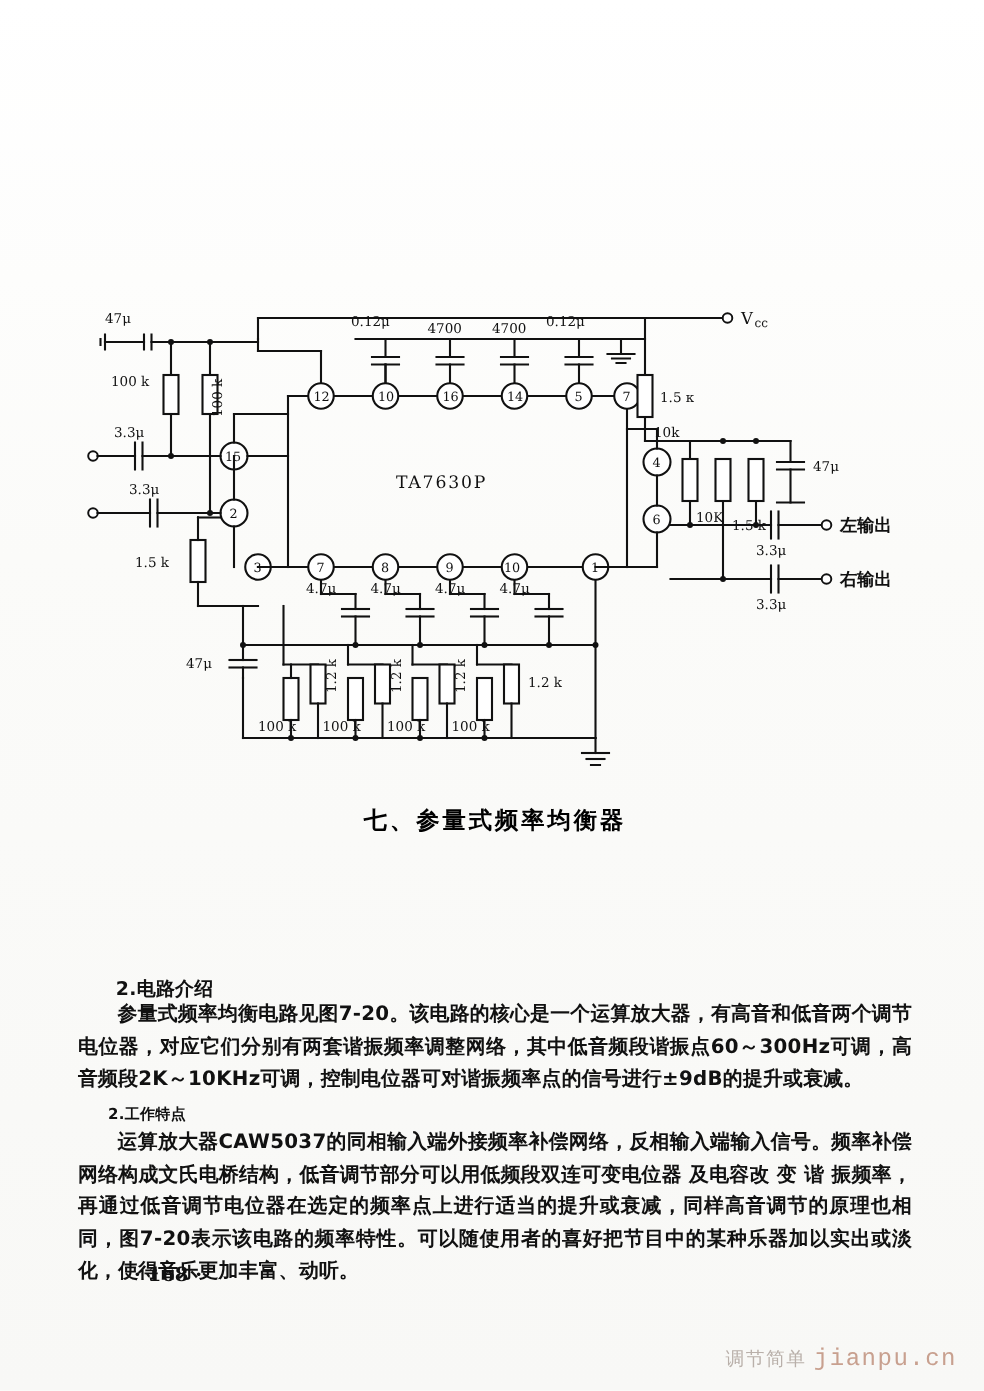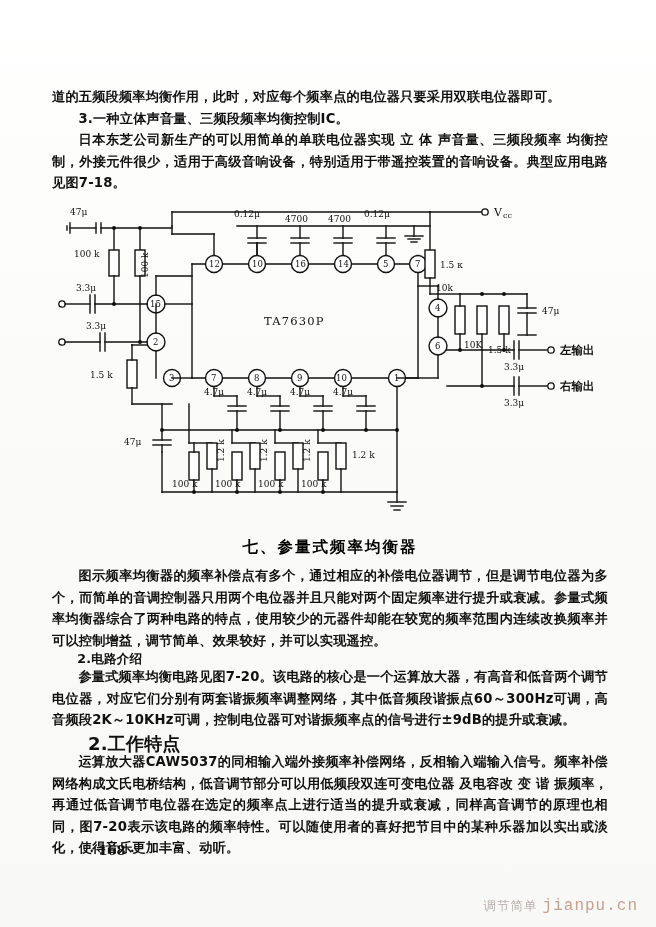--- a/index.html
+++ b/index.html
@@ -59,21 +59,21 @@
   #sub1Title {
     left: 52px; top: 648px; width: 556px;
     font-size: 12.6px;
     text-indent: 2em;
   }
   #sub1Para {
     left: 52px; top: 666px; width: 556px;
   }
   #sub2Title {
     left: 52px; top: 733px; width: 556px;
-    font-size: 18px;
+    font-size: 10px;
     text-indent: 2em;
   }
   #sub2Para {
     left: 52px; top: 751px; width: 556px;
   }
 
   #pageNum {
     position: absolute;
     left: 52px; top: 843px;
     width: 120px;
@@ -129,25 +129,20 @@
   .pin   { font-size: 8.5px; font-family: "DejaVu Serif", serif; }
   .cn    { font-family: "DejaVu Sans", sans-serif; font-size: 11.5px; font-weight: 600; }
   .chip  { font-size: 11.5px; letter-spacing: 1.2px; }
   .vcc   { font-size: 11px; }
 </style>
 </head>
 <body>
 
 <div id="page">
 
-  <div class="para" id="topPara">
-    <div>道的五频段频率均衡作用，此时，对应每个频率点的电位器只要采用双联电位器即可。</div>
-    <div class="indent2">3.一种立体声音量、三频段频率均衡控制IC。</div>
-    <div class="indent2">日本东芝公司新生产的可以用简单的单联电位器实现 立 体 声音量、三频段频率 均衡控制，外接元件很少，适用于高级音响设备，特别适用于带遥控装置的音响设备。典型应用电路见图7-18。</div>
-  </div>
 
   <div id="figure">
     <svg width="556" height="335" viewBox="0 0 556 335" xmlns="http://www.w3.org/2000/svg">
       <g stroke="#111" stroke-width="1.4" fill="none" stroke-linecap="square">
 
         <line x1="378" y1="22" x2="430" y2="22"></line>
         <circle cx="433" cy="22" r="3.2" fill="#fff" stroke-width="1.3"></circle>
         <line x1="378" y1="22" x2="378" y2="60"></line>
 
         <line x1="120" y1="22" x2="378" y2="22"></line>
@@ -463,21 +458,20 @@
 
         <text class="pin" x="383" y="121">4</text>
         <text class="pin" x="383" y="159">6</text>
       </g>
     </svg>
   </div>
 
 
   <div id="secHeading">七、参量式频率均衡器</div>
 
-  <div class="para indent2" id="sec7Para">图示频率均衡器的频率补偿点有多个，通过相应的补偿电位器调节，但是调节电位器为多个，而简单的音调控制器只用两个电位器并且只能对两个固定频率进行提升或衰减。参量式频率均衡器综合了两种电路的特点，使用较少的元器件却能在较宽的频率范围内连续改换频率并可以控制增益，调节简单、效果较好，并可以实现遥控。</div>
 
   <div class="para" id="sub1Title">2.电路介绍</div>
   <div class="para indent2" id="sub1Para">参量式频率均衡电路见图7-20。该电路的核心是一个运算放大器，有高音和低音两个调节电位器，对应它们分别有两套谐振频率调整网络，其中低音频段谐振点60～300Hz可调，高音频段2K～10KHz可调，控制电位器可对谐振频率点的信号进行±9dB的提升或衰减。</div>
 
   <div class="para" id="sub2Title">2.工作特点</div>
   <div class="para indent2" id="sub2Para">运算放大器CAW5037的同相输入端外接频率补偿网络，反相输入端输入信号。频率补偿网络构成文氏电桥结构，低音调节部分可以用低频段双连可变电位器 及电容改 变 谐 振频率，再通过低音调节电位器在选定的频率点上进行适当的提升或衰减，同样高音调节的原理也相同，图7-20表示该电路的频率特性。可以随使用者的喜好把节目中的某种乐器加以实出或淡化，使得音乐更加丰富、动听。</div>
 
   <div id="pageNum">· 168 ·</div>
 
   <div id="watermark">

